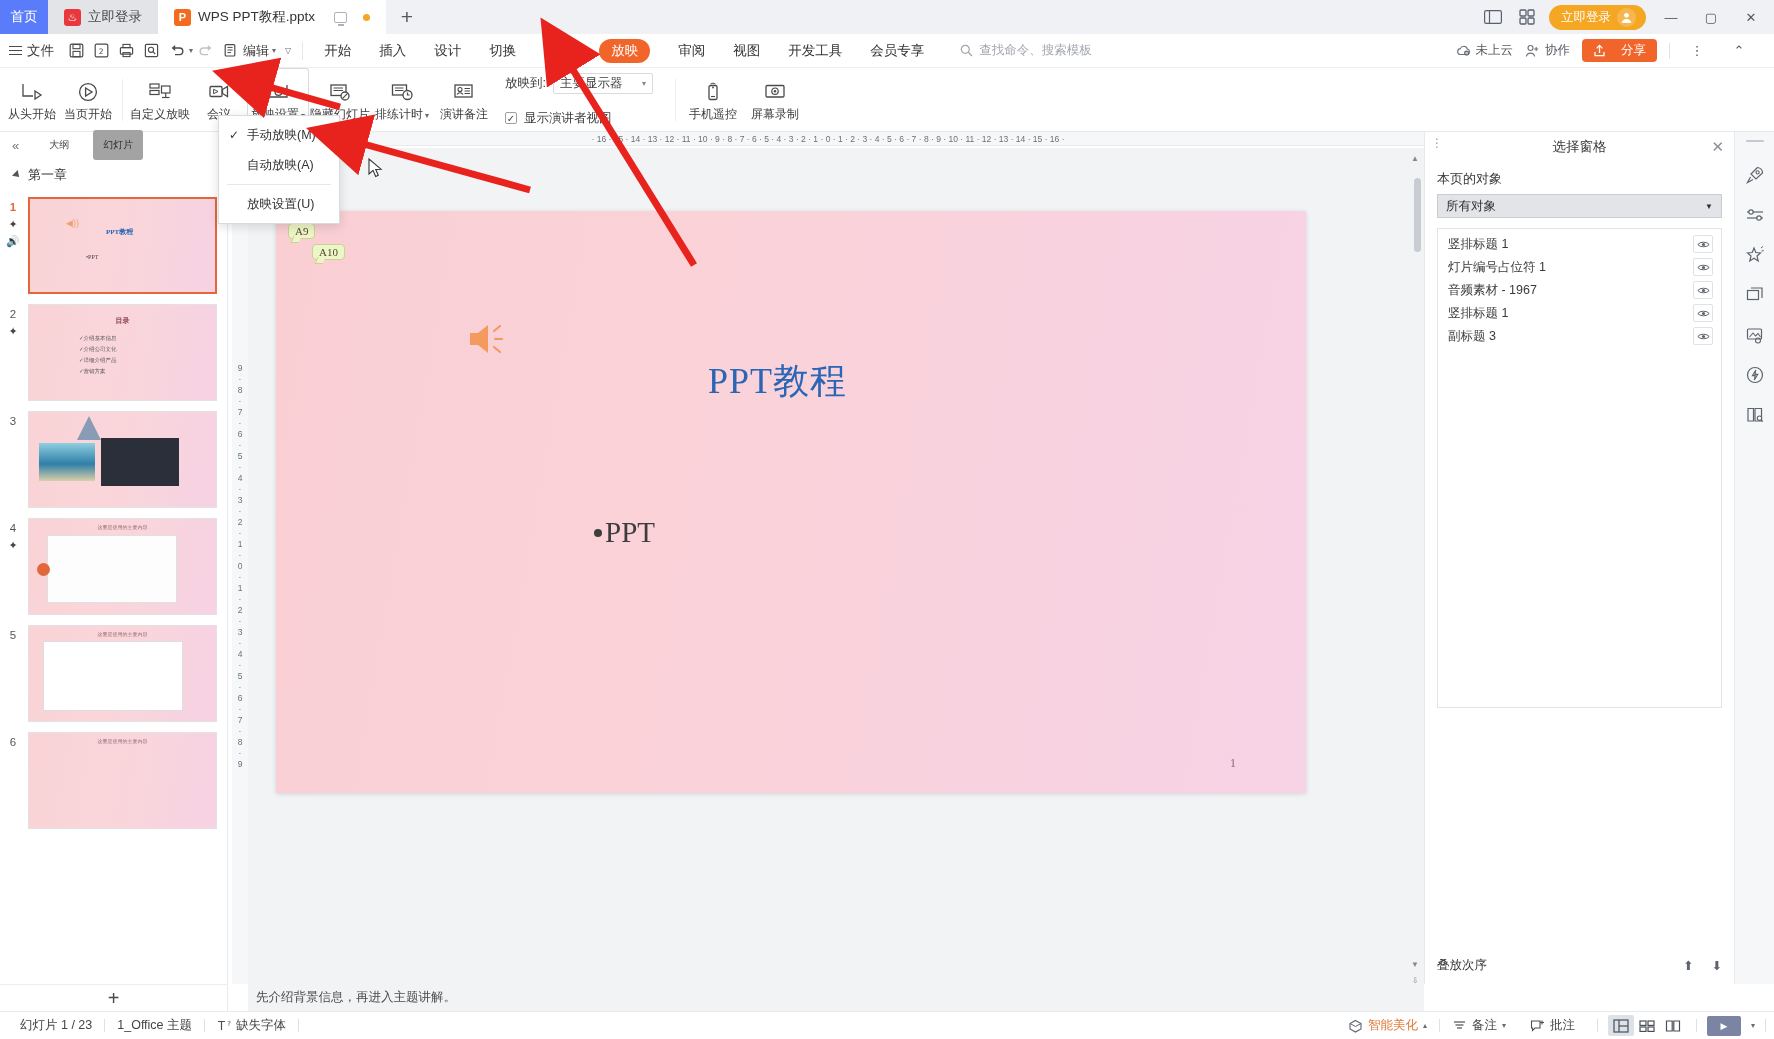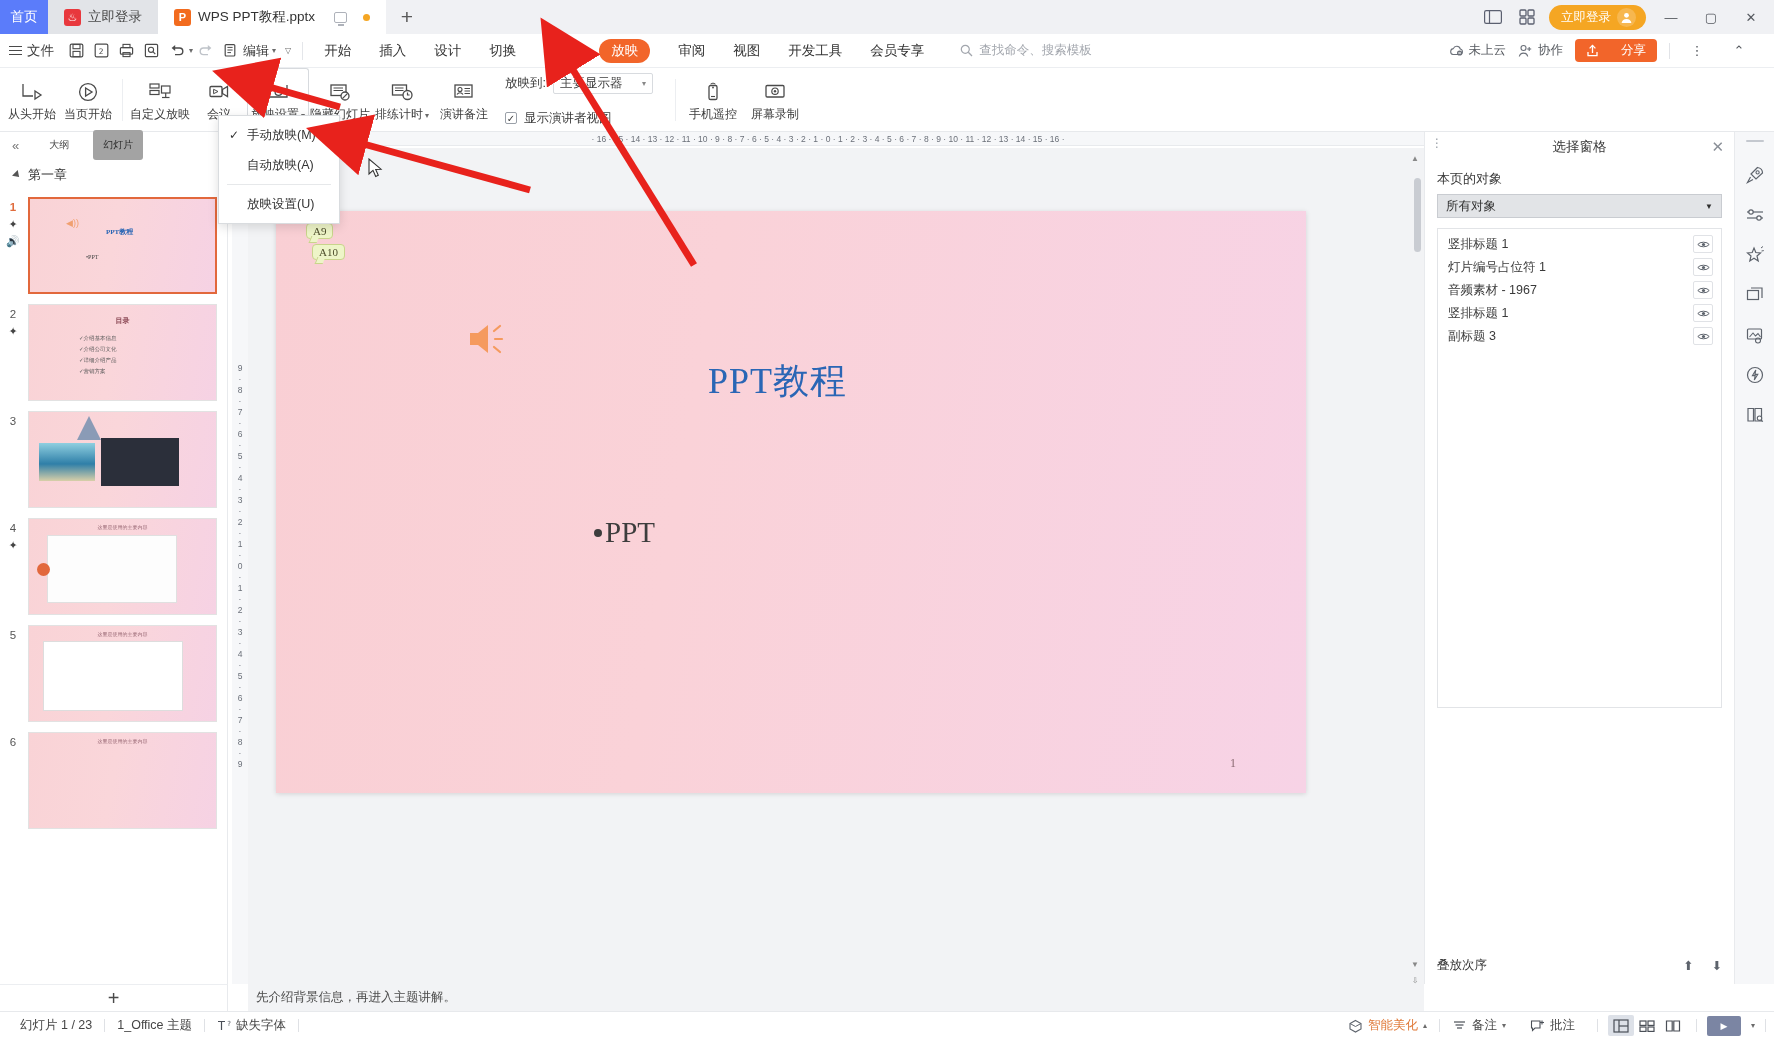--- a/index.html
+++ b/index.html
@@ -53,21 +53,21 @@
   .qsep{ width:1px; height:18px; background:#e4e6ea; margin:0 7px; }
   .edit-grp{ display:flex; align-items:center; gap:3px; font-size:13px; color:#3d3d3d; padding-right:4px;}
   .caret{ font-size:8px; color:#6b6b6b; }
   .mtab{ padding:0 14px; height:34px; display:flex; align-items:center; font-size:13.5px; color:#333; }
   .mtab.active{ color:#fff; }
   .mtab.active span{ background:#f2652a; border-radius:12px; padding:3px 12px; color:#fff; }
   .searchbox{ display:flex; align-items:center; gap:6px; margin-left:22px; color:#a2a6ad; font-size:12.5px; }
   .menubar-right{ margin-left:auto; display:flex; align-items:center; gap:12px; padding-right:20px; }
   .mr-item{ display:flex; align-items:center; gap:5px; font-size:12.5px; color:#55595f; }
   .share-btn{ background:#f2652a; color:#fff; border-radius:4px; height:23px; padding:0 11px;
-              display:flex; align-items:center; gap:22px; font-size:12.5px; }
+              display:flex; align-items:center; gap:15px; font-size:12.5px; }
   .vsep{ width:1px; height:16px; background:#e1e3e7; }
 
   
   .ribbon{ position:absolute; left:0; top:68px; width:1774px; height:64px; background:#fff;
            border-bottom:1px solid #e7e9ec; display:flex; align-items:center; padding-left:4px; }
   .rb{ width:56px; height:58px; display:flex; flex-direction:column; align-items:center;
        justify-content:center; gap:3px; font-size:12px; color:#3d3d3d; }
   .rb.w{ width:62px; }
   .rb .ri{ height:26px; display:flex; align-items:flex-end; color:#4a4a4a; }
   .rb.sel{ border:1px solid #d7dade; border-bottom:none; background:#fff; height:64px; border-radius:3px 3px 0 0;}
@@ -648,21 +648,21 @@
       <span>·</span>
     <span>7</span>
       <span>·</span>
     <span>8</span>
       <span>·</span>
     <span>9</span>
   </div>
 
   <div class="canvas">
     <div class="slide">
-      <div class="tagcal" style="left:30px; top:12px;">A9</div>
+      <div class="tagcal" style="left:12px; top:12px;">A9</div>
       <div class="tagcal" style="left:36px; top:33px;">A10</div>
 
       <div class="spk">
         <svg width="44" height="36" viewBox="0 0 44 36">
           <path d="M4 12 H12 L22 4 V32 L12 24 H4 Z" fill="#f59a5e"></path>
           <path d="M28 10 L34 5" stroke="#f59a5e" stroke-width="2.2" stroke-linecap="round"></path>
           <path d="M29 18 H36" stroke="#f59a5e" stroke-width="2.2" stroke-linecap="round"></path>
           <path d="M28 26 L34 31" stroke="#f59a5e" stroke-width="2.2" stroke-linecap="round"></path>
         </svg>
       </div>

